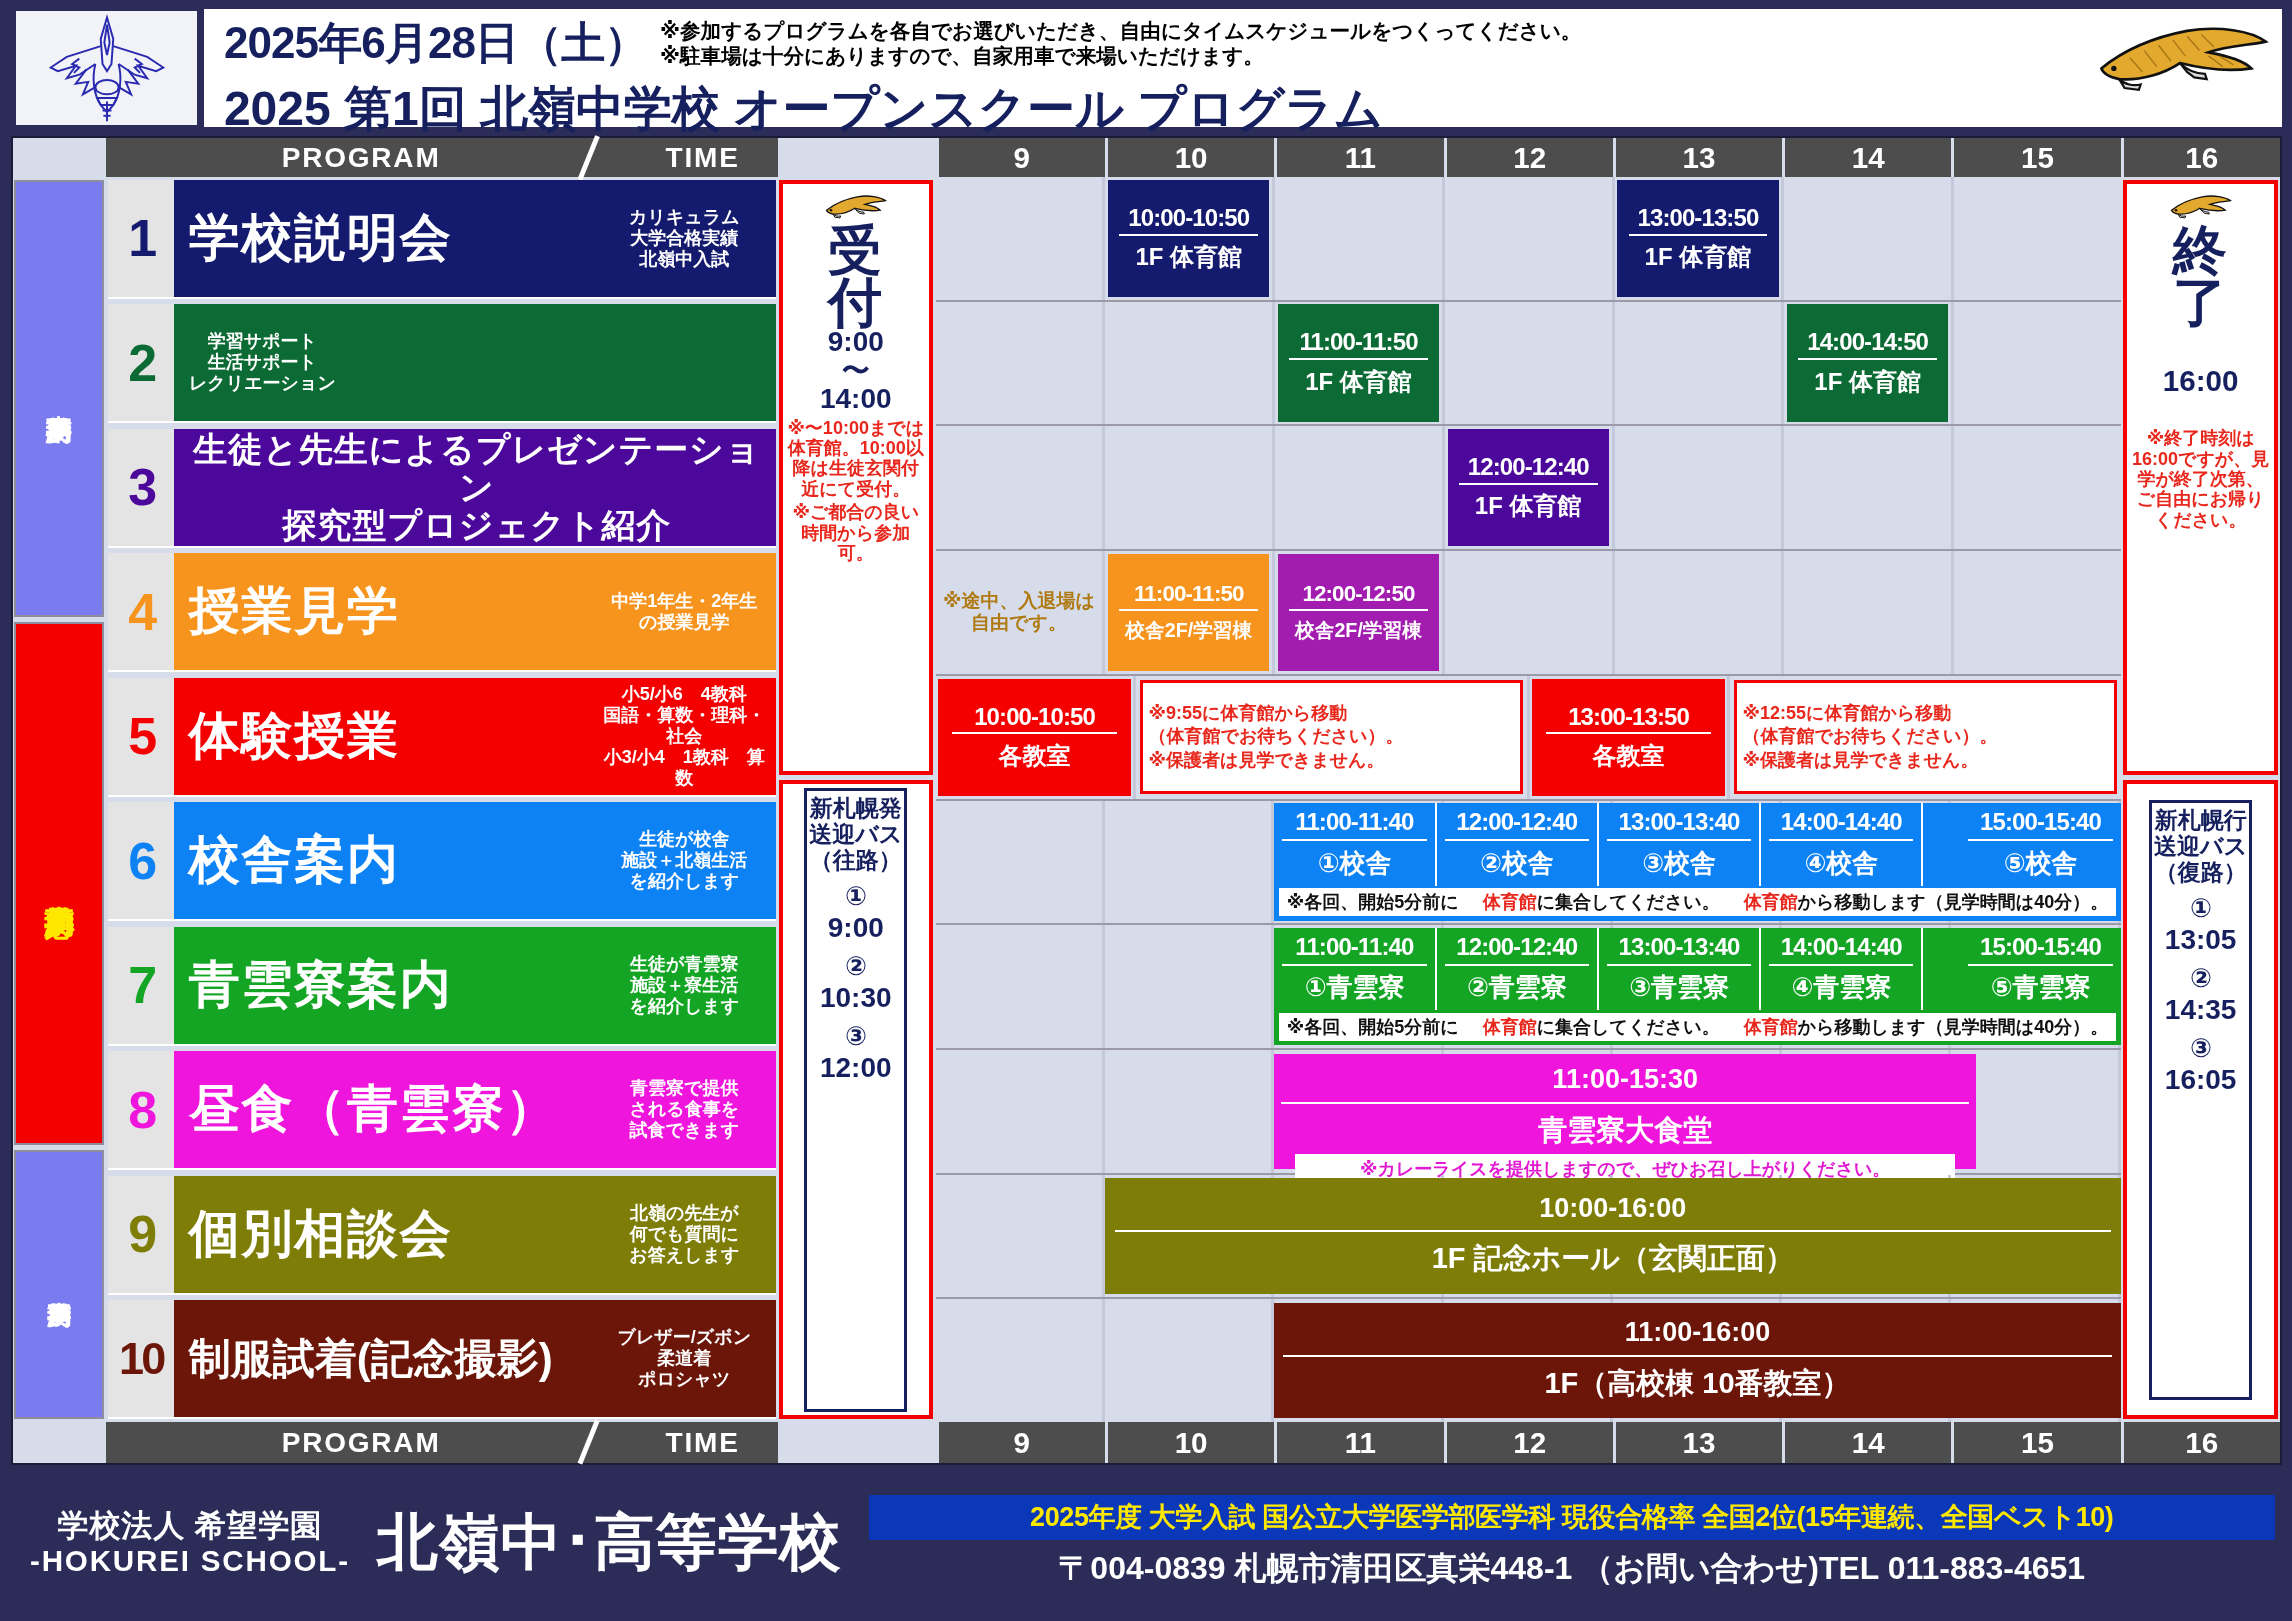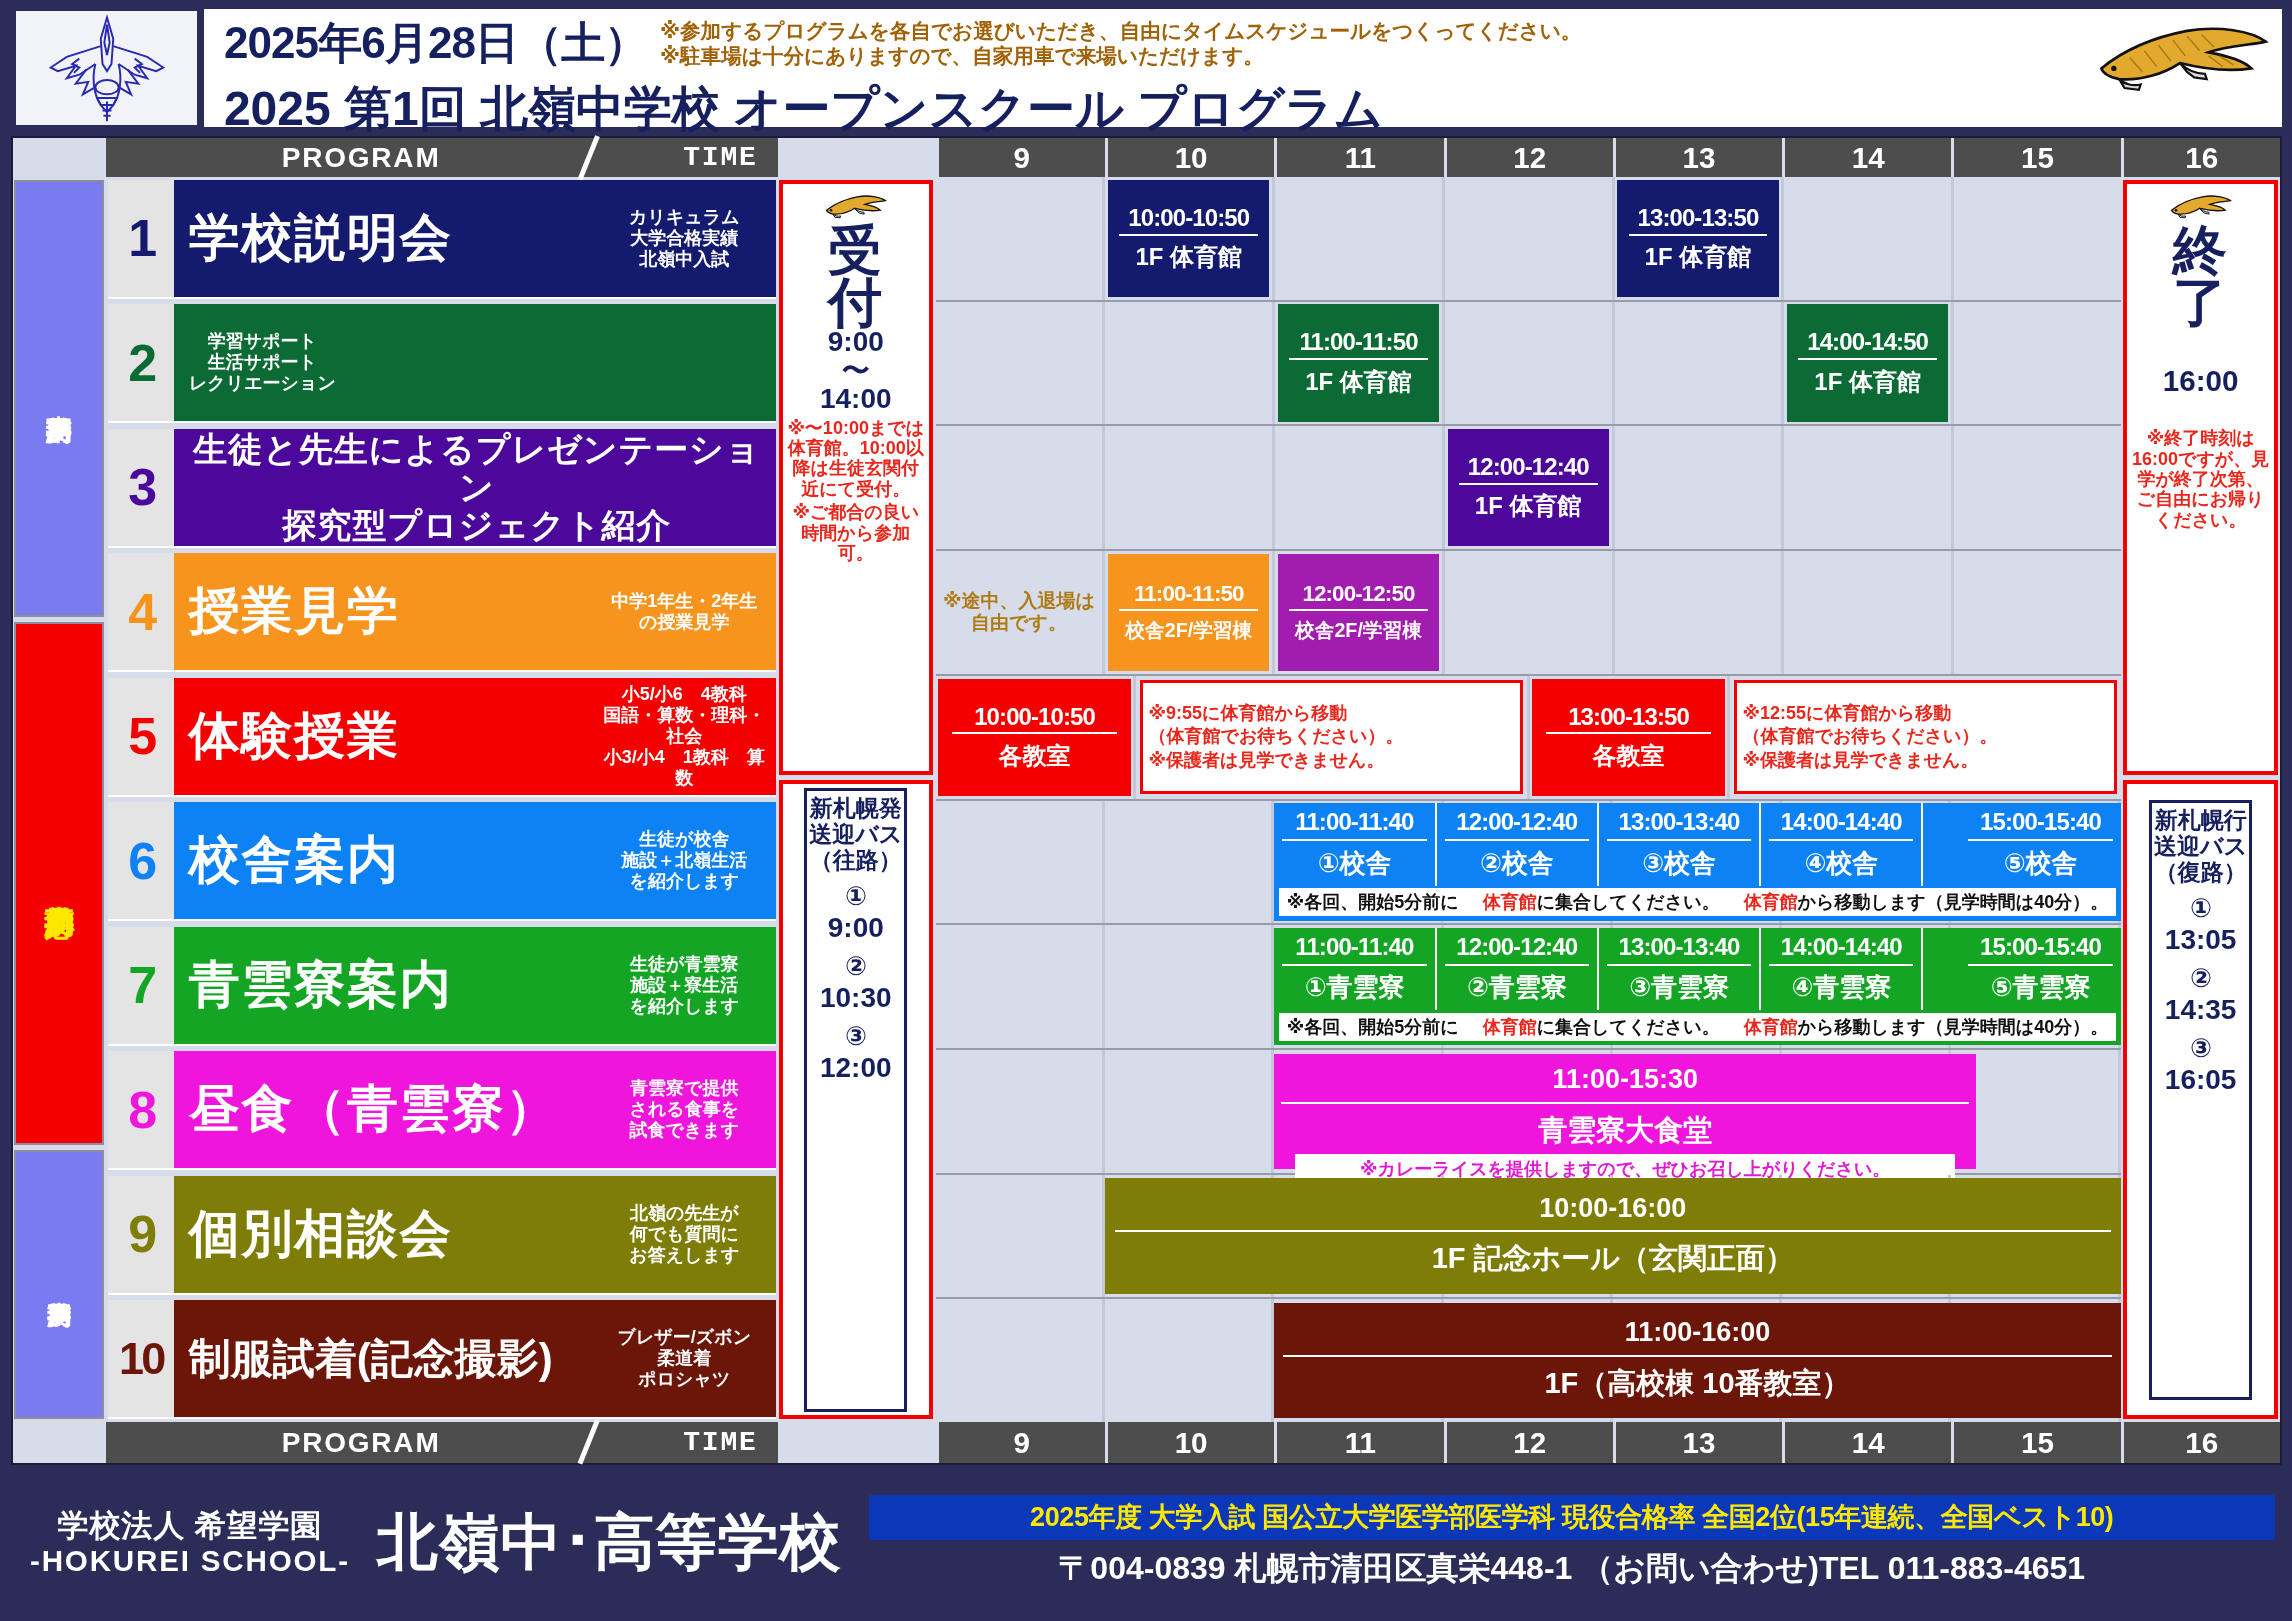--- a/index.html
+++ b/index.html
@@ -32,21 +32,21 @@
     display:flex;flex-direction:column;position:relative;
   }
   .hdr-top{display:flex;align-items:flex-start;padding:3.6px 0 0 0;}
   .hdr-date{
     color:#16205e;font-weight:bold;font-size:44px;
     letter-spacing:-0.9px;padding:1.8px 0 0 19.7px;white-space:nowrap;
     font-family:"Liberation Sans","DejaVu Sans",sans-serif;
   }
   .hdr-notes{margin-left:12.5px;padding-top:5.4px;}
   .hdr-note{
-    color:#a16207;font-weight:bold;font-size:20.6px;line-height:1.22;
+    color:#000000;font-weight:bold;font-size:20.6px;line-height:1.22;
     white-space:nowrap;
   }
   .hdr-rule{
     height:6.3px;background:#16205e;margin:0.9px 143px 0 19.7px;
   }
   .hdr-title{
     color:#16205e;font-weight:bold;font-size:48px;letter-spacing:0px;
     padding:2.7px 0 0 19.7px;white-space:nowrap;
   }
   .hdr-bird{
@@ -83,21 +83,21 @@
     box-sizing:border-box;
   }
   .gridfoot{height:41px;}
   .gh-prog{
     width:672px;background:#4d4d4d;color:#ffffff;
     font-weight:bold;font-size:28px;letter-spacing:1.8px;
     display:flex;align-items:center;position:relative;
     box-sizing:border-box;
   }
   .gh-prog .lbl-program{position:absolute;left:176px;}
-  .gh-prog .lbl-time{position:absolute;right:20px;font-family:Liberation Mono, monospace;}
+  .gh-prog .lbl-time{position:absolute;right:38px;}
   .gh-prog .slash{
     position:absolute;left:489px;top:-1.8px;width:4.5px;height:47px;
     background:#ffffff;transform:rotate(22deg);transform-origin:top;
   }
   .gh-recep{width:158px;background:#d6dcea;}
   .gh-hour{
     flex:1;background:#4d4d4d;color:#ffffff;font-weight:bold;font-size:29.6px;
     display:flex;align-items:center;justify-content:center;
     border-left:3.6px solid #d6dcea;box-sizing:border-box;
   }

